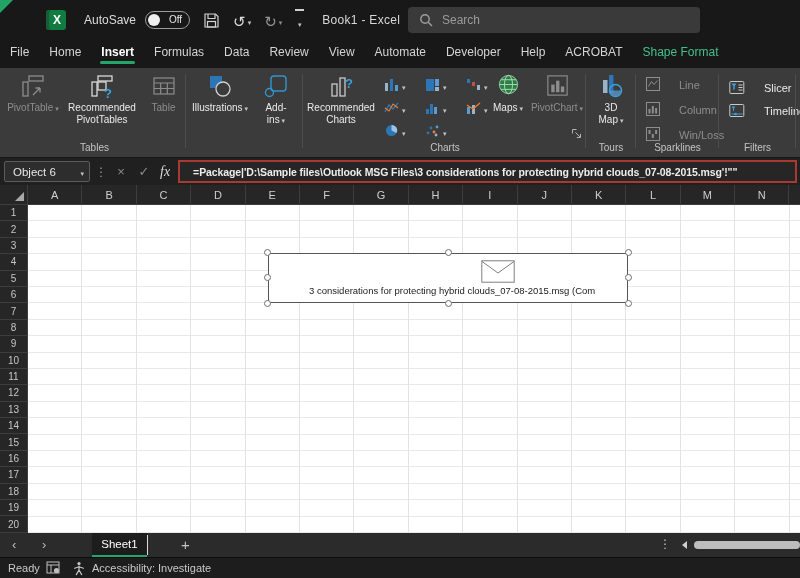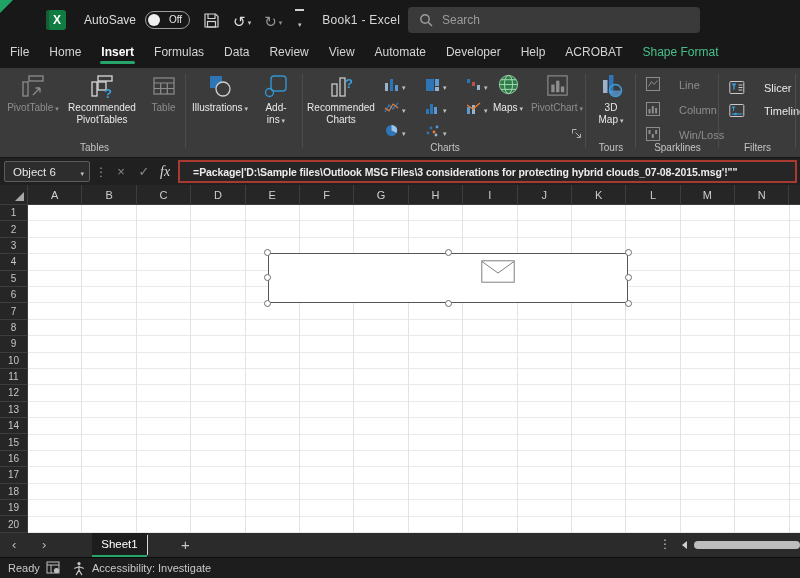--- a/index.html
+++ b/index.html
@@ -455,20 +455,21 @@
         <div class="rowh">18</div>
         <div class="rowh">19</div>
         <div class="rowh">20</div>
       </div>
     <div class="cells">
       <div class="obj">
         <svg class="env" width="34" height="23" viewBox="0 0 34 23">
             <rect x="0.8" y="0.8" width="32.4" height="21.4" fill="#fff" stroke="#7f7f7f"></rect>
             <path d="M1 1.5 L17 13 L33 1.5" fill="none" stroke="#7f7f7f"></path>
           </svg>
+        <div class="caption">3 considerations for protecting hybrid clouds_07-08-2015.msg (Com</div>
         <div class="handle" style="left:-5px;top:-5px"></div>
         <div class="handle" style="left:176px;top:-5px"></div>
         <div class="handle" style="right:-5px;top:-5px"></div>
         <div class="handle" style="left:-5px;top:20px"></div>
         <div class="handle" style="right:-5px;top:20px"></div>
         <div class="handle" style="left:-5px;bottom:-5px"></div>
         <div class="handle" style="left:176px;bottom:-5px"></div>
         <div class="handle" style="right:-5px;bottom:-5px"></div>
       </div>
     </div>

